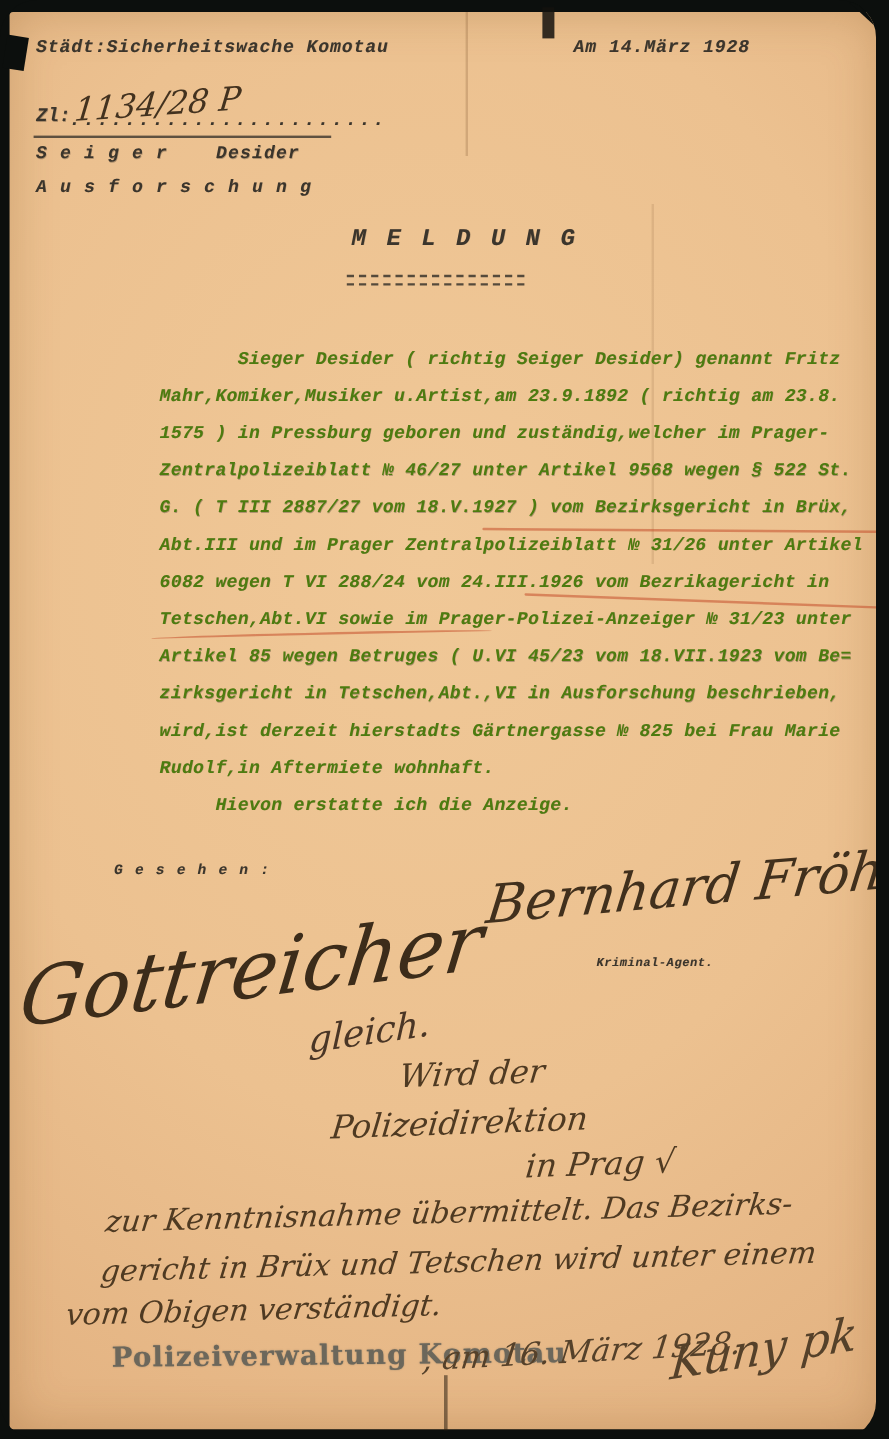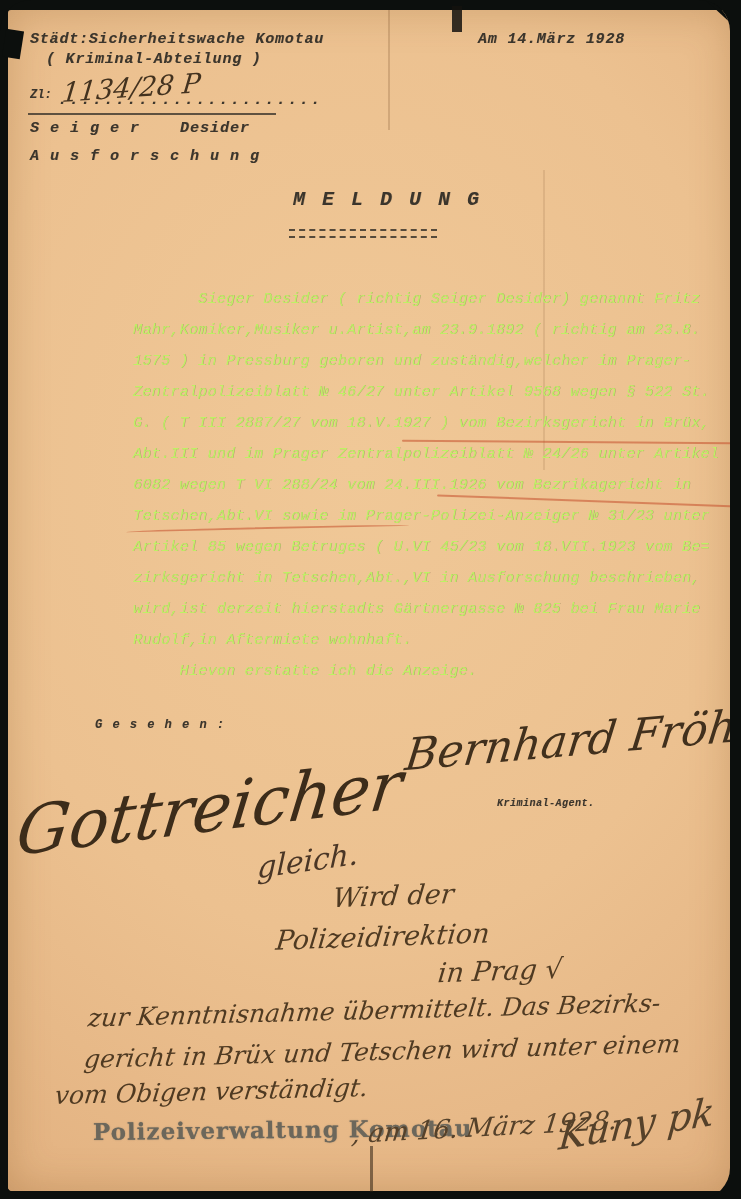--- a/index.html
+++ b/index.html
@@ -19,34 +19,34 @@
   .crease-b{position:absolute;left:370px;top:1146px;width:3px;height:46px;background:rgba(45,32,18,.55);}
 
   .typed{position:absolute;color:#3b352c;font-style:italic;font-weight:bold;white-space:pre;
          text-shadow:.4px .4px 0 rgba(59,53,44,.35);}
   .hand{position:absolute;color:#4a3626;font-family:"DejaVu Serif",serif;font-style:italic;white-space:pre;}
 
   .office1{left:30px;top:31px;font-size:15px;letter-spacing:.8px;}
   .office2{left:46px;top:51px;font-size:15px;letter-spacing:.8px;}
   .rdate{left:478px;top:31px;font-size:15px;letter-spacing:.8px;}
 
-  .file-label{left:30px;top:88px;font-size:12px;}
+  .file-label{left:30px;top:88px;font-size:16px;}
   .file-dots{left:58px;top:92px;font-size:15px;letter-spacing:2.5px;}
   .file-number{left:62px;top:72px;font-size:27px;transform:rotate(-4deg) skewX(-10deg);color:#43321f;}
   .file-underline{position:absolute;left:28px;top:113px;width:248px;height:2px;background:#3b352c;opacity:.8;}
 
   .subject{left:30px;top:120px;font-size:15px;letter-spacing:1px;}
   .matter{left:30px;top:148px;font-size:15px;letter-spacing:1px;}
 
   .title{left:293px;top:188px;font-size:20px;letter-spacing:2.5px;}
   .title-underline{position:absolute;left:289px;top:229px;width:148px;height:5px;
       border-top:2px dashed #3b352c;border-bottom:2px dashed #3b352c;opacity:.85;}
 
   .body-block{position:absolute;left:133px;top:284px;width:600px;}
-  .body-line{position:relative;color:#bef264;font-style:italic;font-weight:normal;white-space:pre;
+  .body-line{position:relative;color:#4d7c0f;font-style:italic;font-weight:bold;white-space:pre;
              font-size:15px;line-height:31px;letter-spacing:.3px;
              text-shadow:.4px .4px 0 rgba(59,53,44,.35);}
 
   .redline{position:absolute;height:2px;background:#c44f2c;opacity:.55;border-radius:2px;}
   .red1{left:402px;top:441px;width:333px;transform:rotate(.4deg);}
   .red2{left:437px;top:500px;width:306px;transform:rotate(2.1deg);}
   .red3{left:126px;top:527px;width:284px;transform:rotate(-1.3deg);border-radius:50% 50% 0 0/100% 100% 0 0;}
 
   .gesehen{left:95px;top:708px;font-size:12px;letter-spacing:1.5px;margin-top:10px;}
   .agent-sig{left:405px;top:712px;font-size:44px;transform:rotate(-5deg) skewX(-12deg);color:#41301d;}
@@ -75,41 +75,40 @@
 <div class="canvas">
   <div class="paper"></div>
   <div class="tear-tr"></div>
   <div class="nick-left"></div>
   <div class="nick-top"></div>
   <div class="crease-v1"></div>
   <div class="crease-v2"></div>
   <div class="crease-b"></div>
 
   <div class="typed office1">Städt:Sicherheitswache Komotau</div>
-  <div class="typed office2">( Kriminal-Abteilung )</div>
   <div class="typed rdate">Am 14.März 1928</div>
 
   <div class="typed file-label">Zl:</div>
   <div class="typed file-dots">.......................</div>
   <div class="hand file-number">1134/28 P</div>
   <div class="file-underline"></div>
 
   <div class="typed subject">S e i g e r    Desider</div>
   <div class="typed matter">A u s f o r s c h u n g</div>
 
   <div class="typed title">M E L D U N G</div>
   <div class="title-underline"></div>
 
   <div class="body-block">
     <div class="body-line">       Sieger Desider ( richtig Seiger Desider) genannt Fritz</div>
     <div class="body-line">Mahr,Komiker,Musiker u.Artist,am 23.9.1892 ( richtig am 23.8.</div>
     <div class="body-line">1575 ) in Pressburg geboren und zuständig,welcher im Prager-</div>
     <div class="body-line">Zentralpolizeiblatt № 46/27 unter Artikel 9568 wegen § 522 St.</div>
     <div class="body-line">G. ( T III 2887/27 vom 18.V.1927 ) vom Bezirksgericht in Brüx,</div>
-    <div class="body-line">Abt.III und im Prager Zentralpolizeiblatt № 24/26 unter Artikel</div>
+    <div class="body-line">Abt.III und im Prager Zentralpolizeiblatt № 31/26 unter Artikel</div>
     <div class="body-line">6082 wegen T VI 288/24 vom 24.III.1926 vom Bezrikagericht in</div>
     <div class="body-line">Tetschen,Abt.VI sowie im Prager-Polizei-Anzeiger № 31/23 unter</div>
     <div class="body-line">Artikel 85 wegen Betruges ( U.VI 45/23 vom 18.VII.1923 vom Be=</div>
     <div class="body-line">zirksgericht in Tetschen,Abt.,VI in Ausforschung beschrieben,</div>
     <div class="body-line">wird,ist derzeit hierstadts Gärtnergasse № 825 bei Frau Marie</div>
     <div class="body-line">Rudolf,in Aftermiete wohnhaft.</div>
     <div class="body-line">     Hievon erstatte ich die Anzeige.</div>
   </div>
 
   <div class="redline red1"></div>

